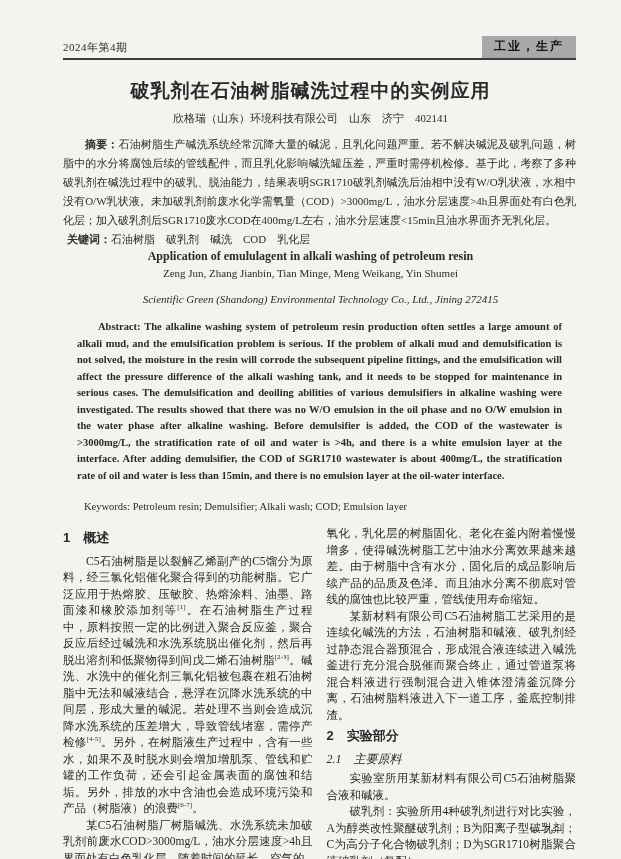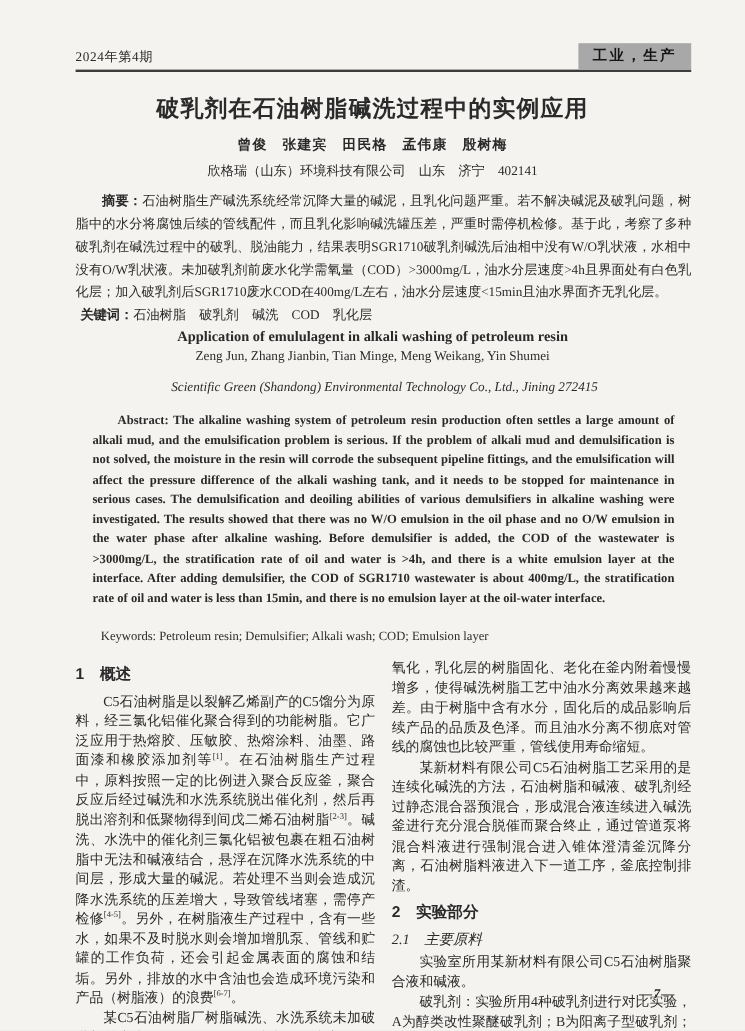--- a/index.html
+++ b/index.html
@@ -88,21 +88,20 @@
 <body>
 
 <div class="page">
 
   <div class="header-row">
     <span class="issue">2024年第4期</span>
     <span class="badge">工业，生产</span>
   </div>
 
   <div class="title-zh">破乳剂在石油树脂碱洗过程中的实例应用</div>
-  <div class="authors-zh">曾俊　张建宾　田民格　孟伟康　殷树梅</div>
   <div class="affil-zh">欣格瑞（山东）环境科技有限公司　山东　济宁　402141</div>
 
   <div class="abs-zh">
     <p><span class="lbl-b">摘要：</span><span>石油树脂生产碱洗系统经常沉降大量的碱泥，且乳化问题严重。若不解决碱泥及破乳问题，树脂中的水分将腐蚀后续的管线配件，而且乳化影响碱洗罐压差，严重时需停机检修。基于此，考察了多种破乳剂在碱洗过程中的破乳、脱油能力，结果表明SGR1710破乳剂碱洗后油相中没有W/O乳状液，水相中没有O/W乳状液。未加破乳剂前废水化学需氧量（COD）&gt;3000mg/L，油水分层速度&gt;4h且界面处有白色乳化层；加入破乳剂后SGR1710废水COD在400mg/L左右，油水分层速度&lt;15min且油水界面齐无乳化层。</span></p>
   </div>
   <div class="kw-zh"><span class="lbl-b">关键词：</span><span>石油树脂　破乳剂　碱洗　COD　乳化层</span></div>
 
   <div class="title-en">Application of emululagent in alkali washing of petroleum resin</div>
   <div class="authors-en">Zeng Jun, Zhang Jianbin, Tian Minge, Meng Weikang, Yin Shumei</div>
   <div class="affil-en">Scientific Green (Shandong) Environmental Technology Co., Ltd., Jining 272415</div>

